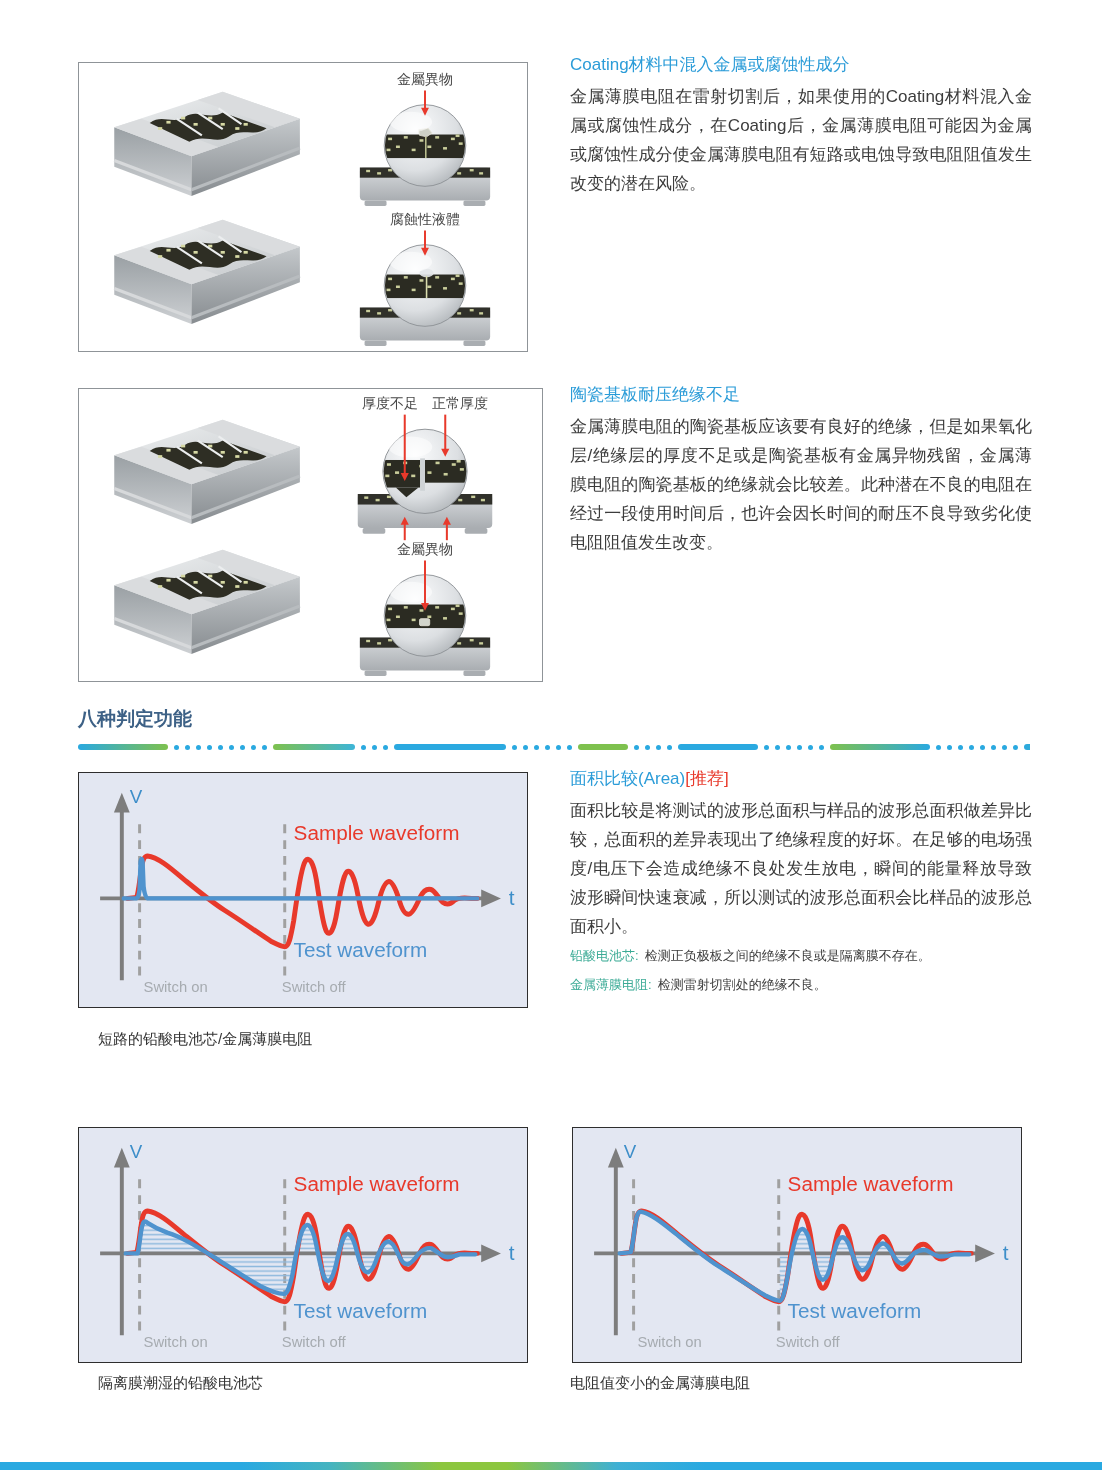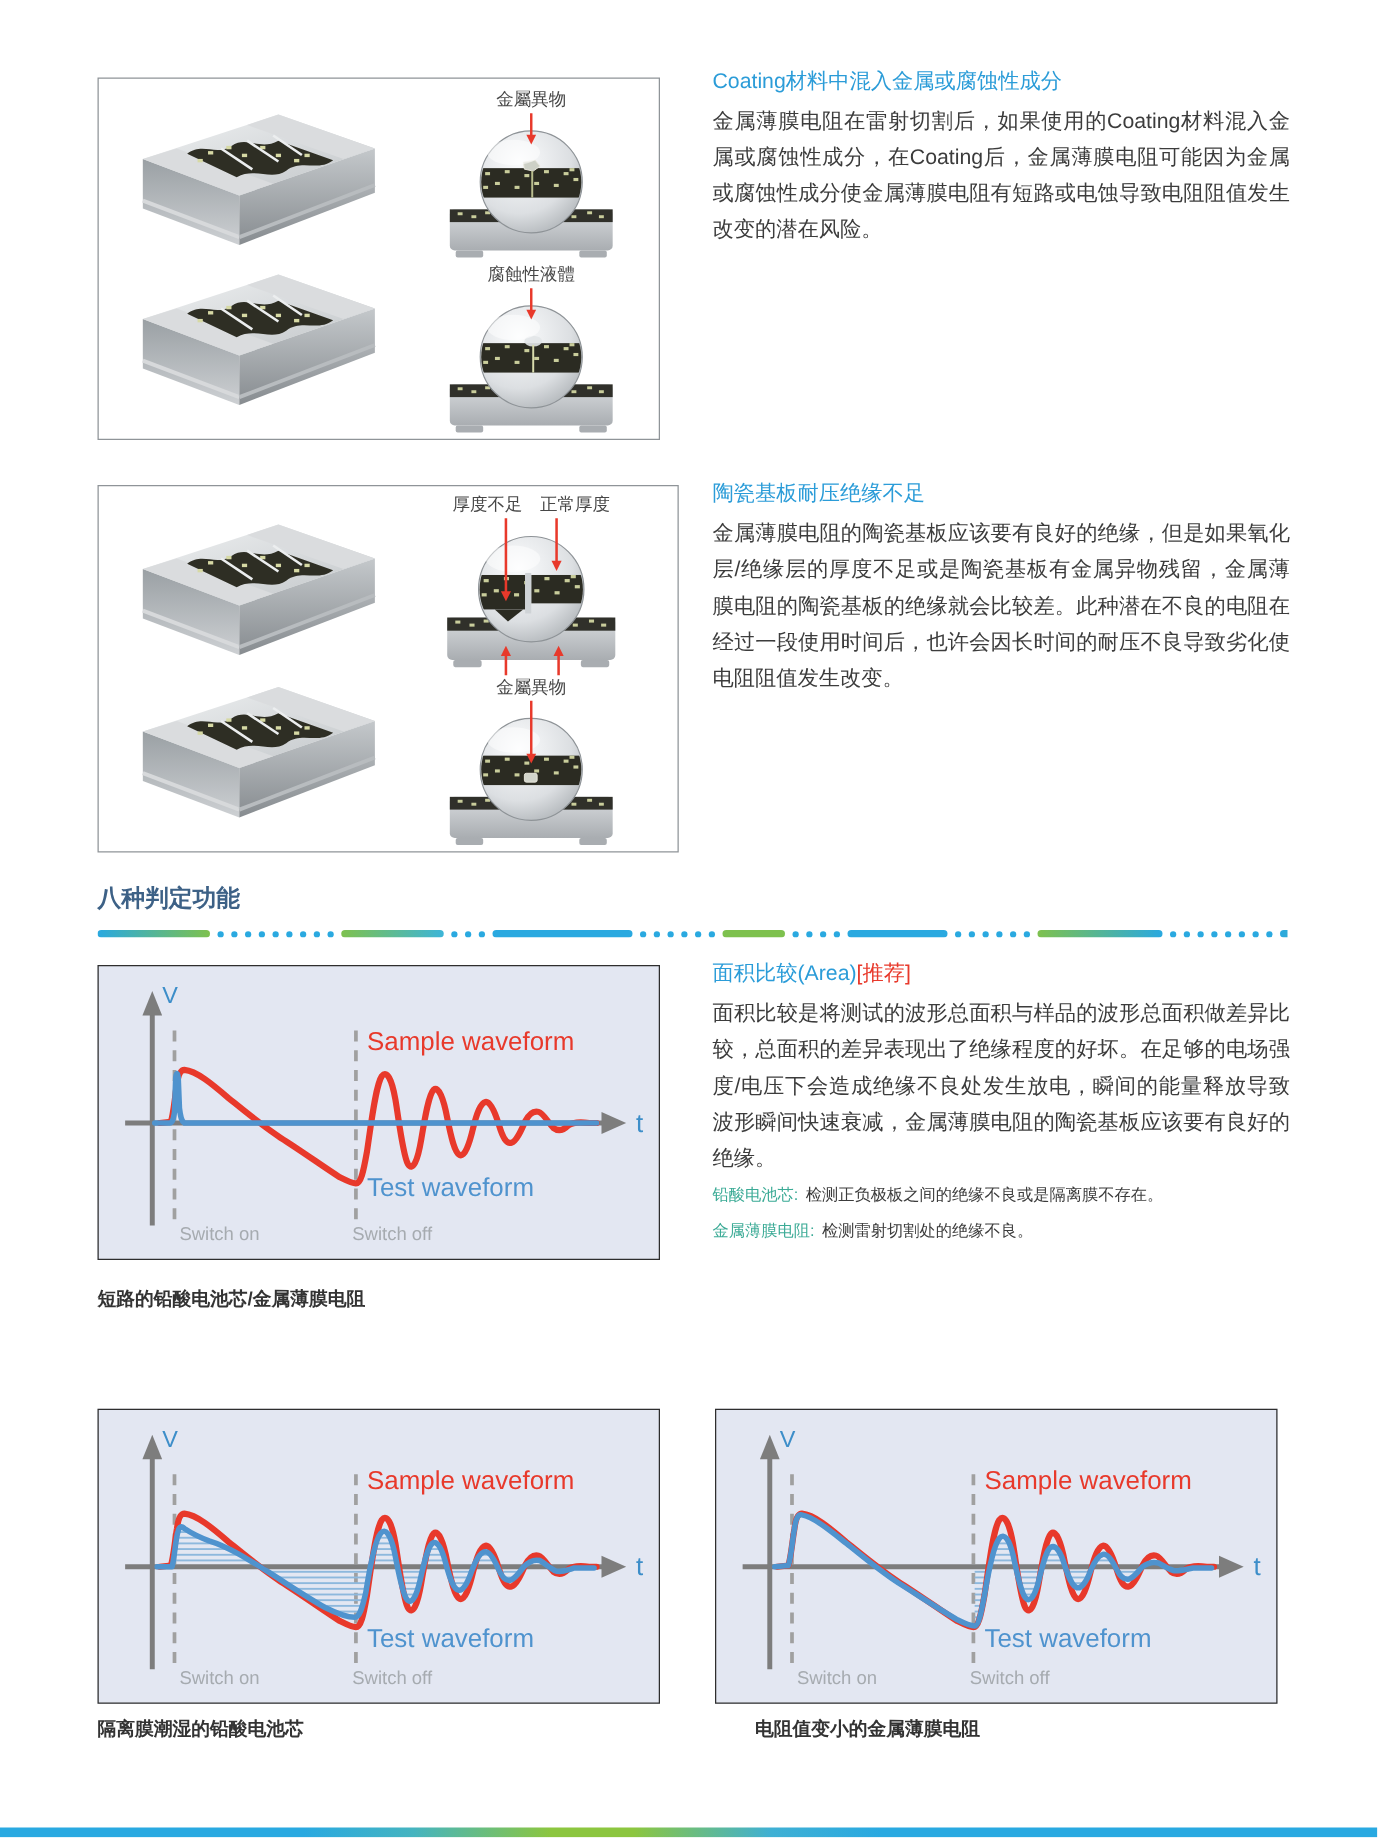--- a/index.html
+++ b/index.html
@@ -10,21 +10,21 @@
   .illus-panel{background:#fff;border:1px solid #8f9498;}
   .fig-label{font-size:14px;color:#474747;text-align:center;white-space:nowrap;}
   
   .h-blue{font-size:17px;font-weight:500;color:#2b9cd8;line-height:26px;}
   .h-red{font-size:17px;font-weight:500;color:#e8392b;}
   .body-txt{font-size:17px;color:#3c3c3c;line-height:29px;text-align:justify;margin-top:4px;}
   .note-line{font-size:13px;line-height:29px;color:#3c3c3c;}
   .note-label{color:#3cab96;}
   .note-text{margin-left:6px;}
   .section-h{font-size:19px;font-weight:500;color:#3d6186;}
-  .caption{font-size:15px;font-weight:700;color:#333;}
+  .caption{font-size:15px;font-weight:400;color:#333;margin-left:20px;}
   
   .chart-panel{background:#e3e7f2;border:1.5px solid #2e2e2e;box-sizing:border-box;}
   .divider{display:flex;align-items:center;gap:6px;overflow:hidden;height:6px;}
   .dash{height:6px;border-radius:3px;flex:0 0 auto;}
   .dot{width:5px;height:5px;border-radius:50%;flex:0 0 auto;}
   .footer-bar{background:linear-gradient(90deg,#29a9e1 0%,#29a9e1 22%,#45b4c0 30%,#8cc63f 40%,#8cc63f 46%,#3fb0d4 56%,#29a9e1 64%,#29a9e1 100%);}
   svg text{font-family:"Liberation Sans",sans-serif;}
 </style>
 </head>
 <body>
@@ -310,21 +310,21 @@
       <text x="64" y="222" font-size="15" fill="#a6abb0">Switch on</text>
       <text x="204" y="222" font-size="15" fill="#a6abb0">Switch off</text>
     </svg>
   </div>
   <div class="abs caption" style="left:78px;top:1030px;">短路的铅酸电池芯/金属薄膜电阻</div>
 
   <div class="abs" style="left:570px;top:766px;width:462px;">
     <div>
       <span class="h-blue">面积比较(Area)</span><span class="h-red">[推荐]</span>
     </div>
-    <div class="body-txt">面积比较是将测试的波形总面积与样品的波形总面积做差异比较，总面积的差异表现出了绝缘程度的好坏。在足够的电场强度/电压下会造成绝缘不良处发生放电，瞬间的能量释放导致波形瞬间快速衰减，金属薄膜电阻的陶瓷基板应该要有良好的绝缘。</div>
+    <div class="body-txt">面积比较是将测试的波形总面积与样品的波形总面积做差异比较，总面积的差异表现出了绝缘程度的好坏。在足够的电场强度/电压下会造成绝缘不良处发生放电，瞬间的能量释放导致波形瞬间快速衰减，所以测试的波形总面积会比样品的波形总面积小。</div>
     <div class="note-line">
       <span class="note-label">铅酸电池芯:</span><span class="note-text">检测正负极板之间的绝缘不良或是隔离膜不存在。</span>
     </div>
     <div class="note-line">
       <span class="note-label">金属薄膜电阻:</span><span class="note-text">检测雷射切割处的绝缘不良。</span>
     </div>
   </div>
 
   <div class="abs chart-panel" style="left:78px;top:1127px;width:450px;height:236px;">
     <svg width="447" height="233" viewBox="0 0 450 236">
@@ -359,17 +359,17 @@
       <path d="M 48,127 L 57,126 C 59,121 60,108 62,96 C 63,88 65,84 68,84 C 78,85 90,95 104,107 C 120,120 132,130 146,139 C 162,149 180,162 194,171 C 200,174 204,176 207,176 C 211,176 213,167 216,150 C 219,130 223,96 228,89 C 232,84 236,91 239,108 C 242,126 245,152 249,160 C 253,167 257,158 260,140 C 263,122 266,104 270,100 C 274,97 278,107 281,123 C 284,138 287,151 291,153 C 295,155 299,144 302,131 C 305,119 308,111 312,110 C 316,109 320,119 323,129 C 326,139 329,144 333,143 C 337,142 341,133 344,126 C 347,120 351,117 355,118 C 359,119 363,127 367,131 C 371,134 375,133 379,129 C 383,126 389,126 396,127 L 402,127" fill="none" stroke="#e8392b" stroke-width="5" stroke-linecap="round" stroke-linejoin="round"></path>
       <path d="M 46,127 L 57,126 C 59,121 60,108 62,96 C 63,88 65,84 68,85 C 78,87 90,97 104,108 C 120,121 132,131 146,140 C 162,150 180,162 194,170 C 200,173 204,175 208,175 C 211,175 213,166 216,150 C 219,132 223,110 228,104 C 232,99 236,105 239,117 C 242,130 245,147 249,152 C 253,157 257,150 260,138 C 263,126 266,113 270,111 C 274,109 278,116 281,126 C 284,135 287,143 291,144 C 295,145 299,138 302,130 C 305,123 308,118 312,117 C 316,116 320,123 323,129 C 326,135 329,138 333,137 C 337,136 341,130 344,127 C 348,124 353,123 357,124 C 361,126 365,129 369,130 C 373,131 379,129 385,128 L 400,128" fill="none" stroke="#4f93ce" stroke-width="4.5" stroke-linecap="round" stroke-linejoin="round"></path>
       <text x="50" y="30" font-size="19" fill="#3d8ec9">V</text>
       <text x="434" y="134" font-size="21" fill="#3d8ec9">t</text>
       <text x="216" y="64" font-size="21" fill="#e8392b">Sample waveform</text>
       <text x="216" y="192" font-size="21" fill="#4f93ce">Test waveform</text>
       <text x="64" y="222" font-size="15" fill="#a6abb0">Switch on</text>
       <text x="204" y="222" font-size="15" fill="#a6abb0">Switch off</text>
     </svg>
   </div>
-  <div class="abs caption" style="left:604px;top:1374px;text-align:center;">电阻值变小的金属薄膜电阻</div>
+  <div class="abs caption" style="left:550px;top:1374px;text-align:center;">电阻值变小的金属薄膜电阻</div>
 
   <div class="abs footer-bar" style="left:0;top:1462px;width:1102px;height:8px;"></div>
 
 </div>
 
 </body></html>

